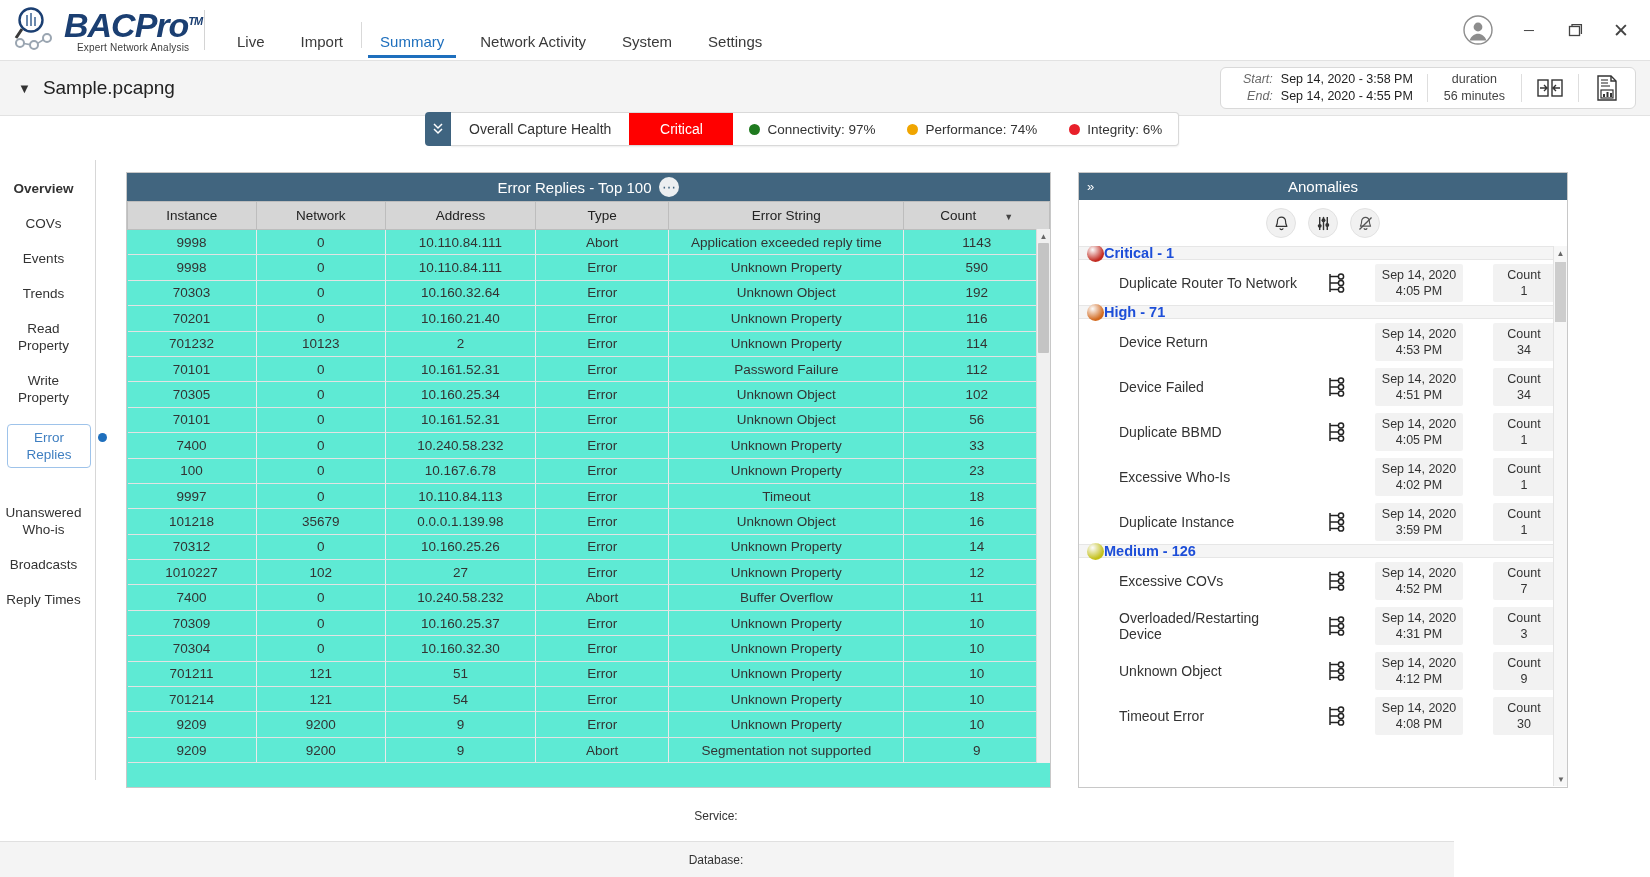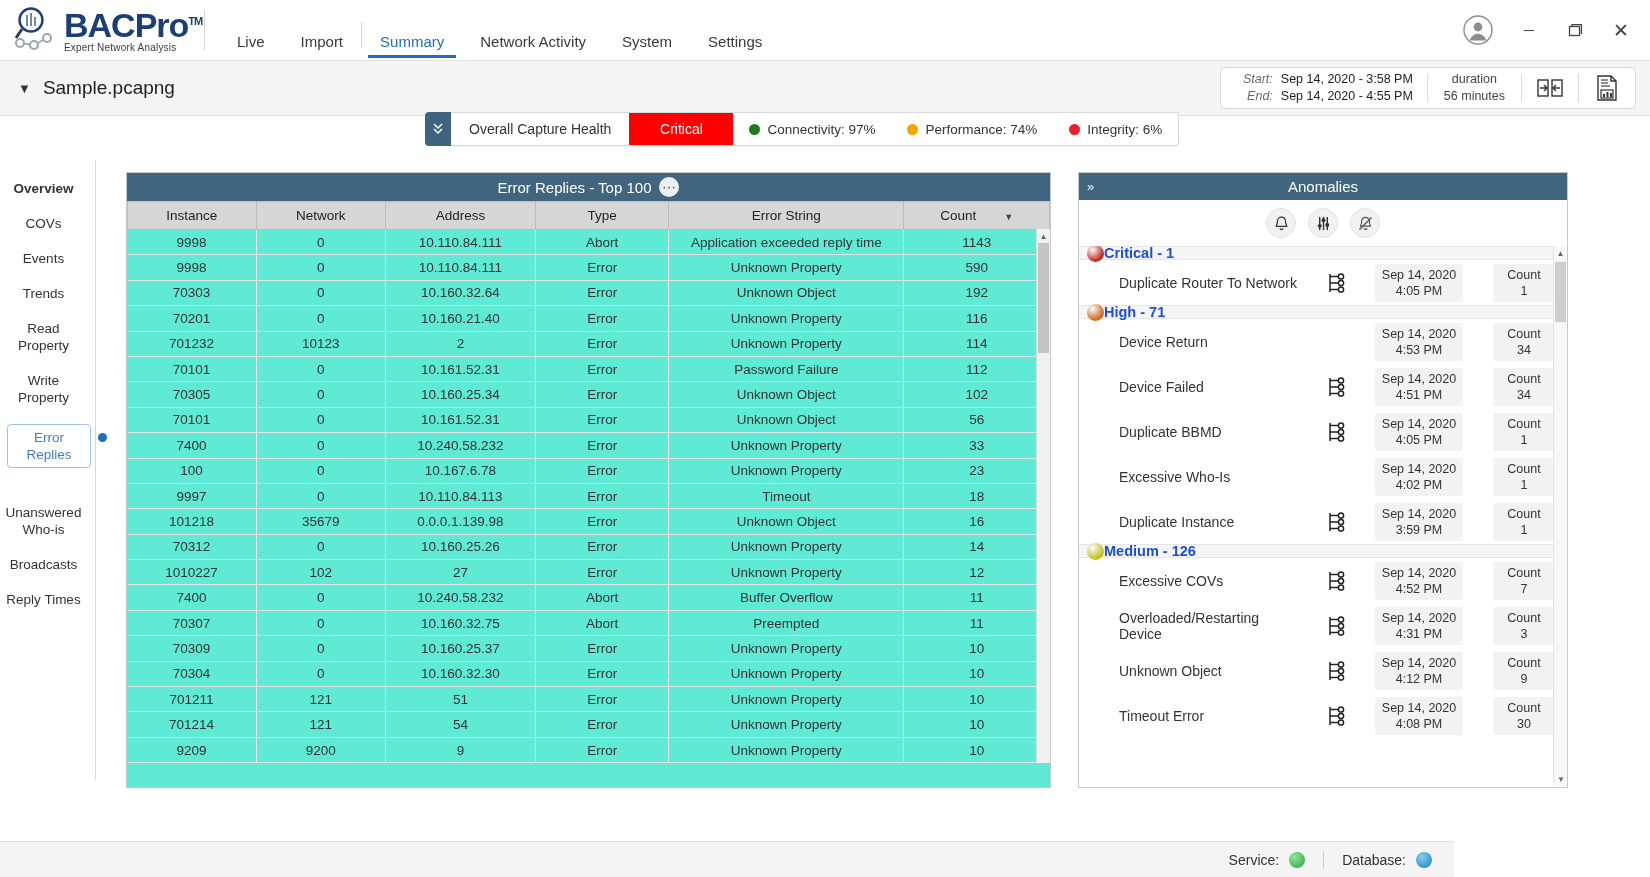--- a/index.html
+++ b/index.html
@@ -19,23 +19,24 @@
     position:absolute; top:0; left:0; width:1650px; height:60px;
     background:#ffffff;
     display:flex; align-items:center;
   }
   .logo-wrap{ display:flex; align-items:center; padding-left:14px; width:200px; height:60px; }
   .logo-mark{ width:48px; height:46px; position:relative; flex:0 0 auto; }
   .logo-text{ margin-left:2px; line-height:1; }
   .logo-title{
     font-size:34px; font-weight:bold; color:#1b3f72; letter-spacing:-1px;
     font-family:"Liberation Sans", sans-serif;
+    font-style:italic;
   }
   .logo-tm{ font-size:11px; vertical-align:super; font-weight:bold; }
-  .logo-sub{ font-size:10px; color:#3c3c3c; margin-top:1px; letter-spacing:.2px; }
+  .logo-sub{ font-size:10px; color:#3c3c3c; margin-top:1px; letter-spacing:.2px;text-align:center; }
   .logo-divider{
     width:1px; height:40px; background:#d4d4d4; margin:0 14px 0 4px;
   }
   .mainnav{ display:flex; align-items:flex-end; height:60px; padding-bottom:2px; }
   .navitem{
     font-size:15px; color:#3a3a3a; padding:0 18px 8px 18px; cursor:pointer;
     position:relative; white-space:nowrap;
   }
   .navitem.active{ color:#1e6fbd; }
   .navitem.active:after{
@@ -205,21 +206,21 @@
   }
   .anom-thumb{
     position:absolute; left:1px; top:16px; width:11px; height:60px; background:#cdcdcd;
   }
 
   
   .statusbar{
     position:absolute; bottom:0; left:0; width:1454px; height:36px;
     background:#f4f4f4; border-top:1px solid #e0e0e0;
     display:flex; align-items:center; justify-content:flex-end; padding-right:22px; gap:10px;
-    font-size:14px; color:#333;
+    font-size:12px; color:#333;flex-direction:column;
   }
   .status-light{ width:16px; height:16px; border-radius:50%; display:inline-block; }
   .status-sep{ width:1px; height:18px; background:#cfcfcf; margin:0 8px; }
 </style>
 </head>
 <body>
 
 <div class="titlebar">
   <div class="logo-wrap">
     <div class="logo-mark">
@@ -500,28 +501,20 @@
           </tr>
           <tr>
             <td>7400</td>
             <td>0</td>
             <td>10.240.58.232</td>
             <td>Abort</td>
             <td>Buffer Overflow</td>
             <td>11</td>
           </tr>
           <tr>
-            <td>70307</td>
-            <td>0</td>
-            <td>10.160.32.75</td>
-            <td>Abort</td>
-            <td>Preempted</td>
-            <td>11</td>
-          </tr>
-          <tr>
             <td>70309</td>
             <td>0</td>
             <td>10.160.25.37</td>
             <td>Error</td>
             <td>Unknown Property</td>
             <td>10</td>
           </tr>
           <tr>
             <td>70304</td>
             <td>0</td>

